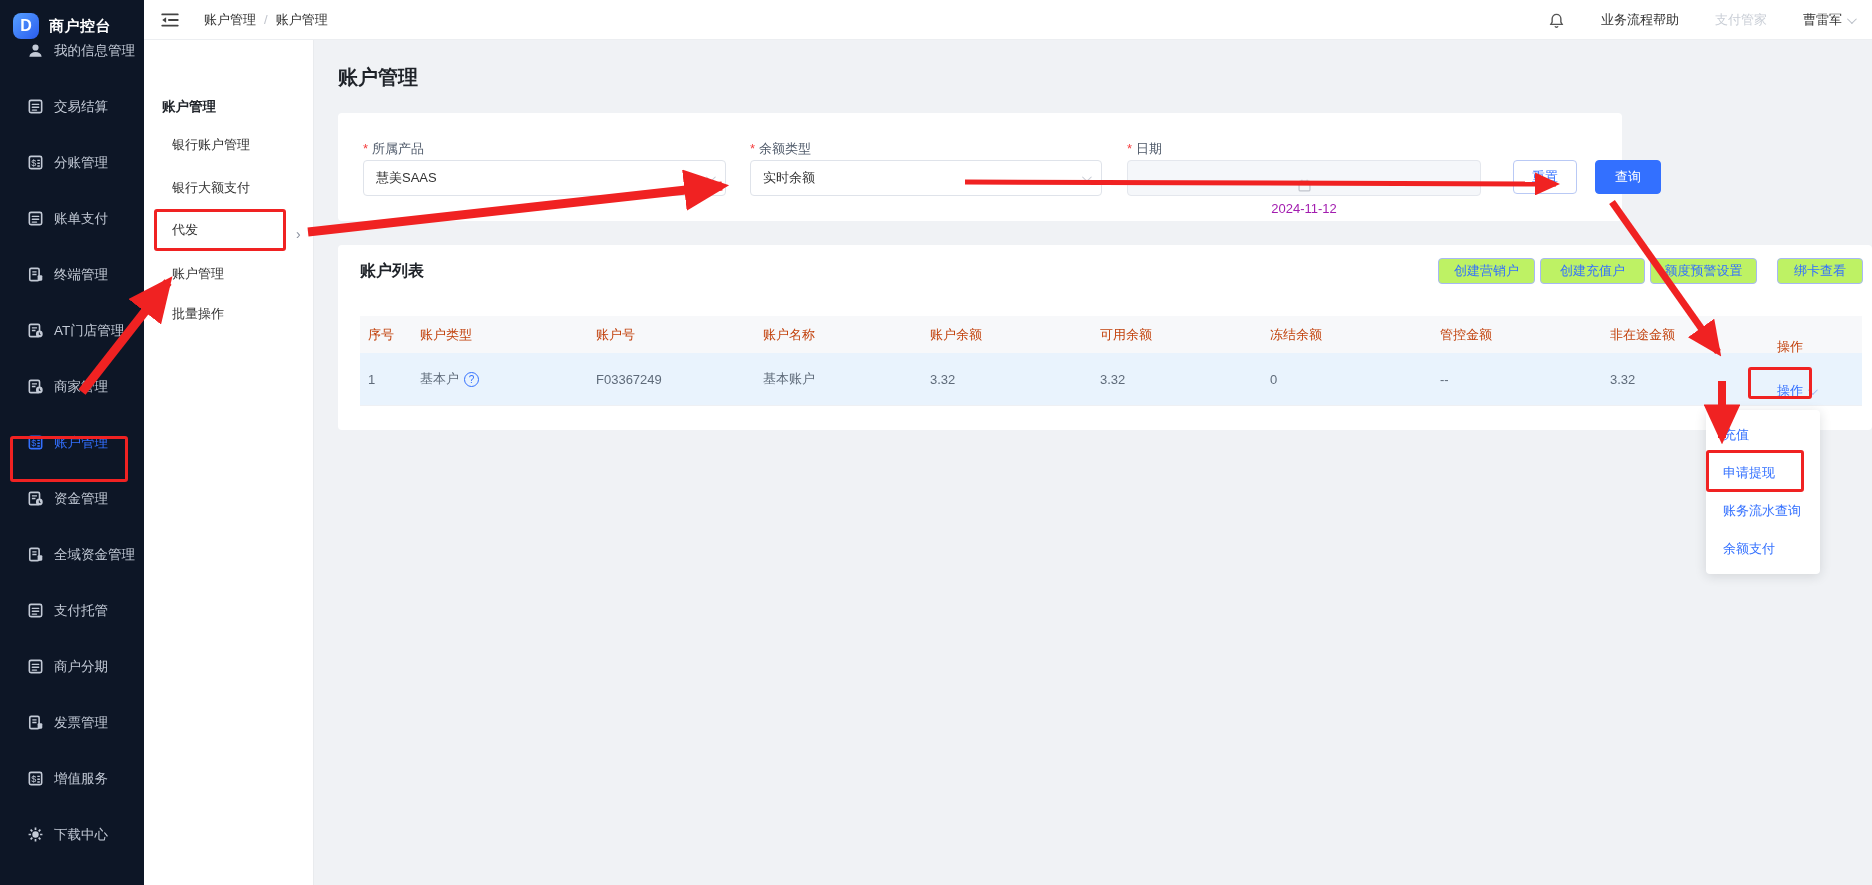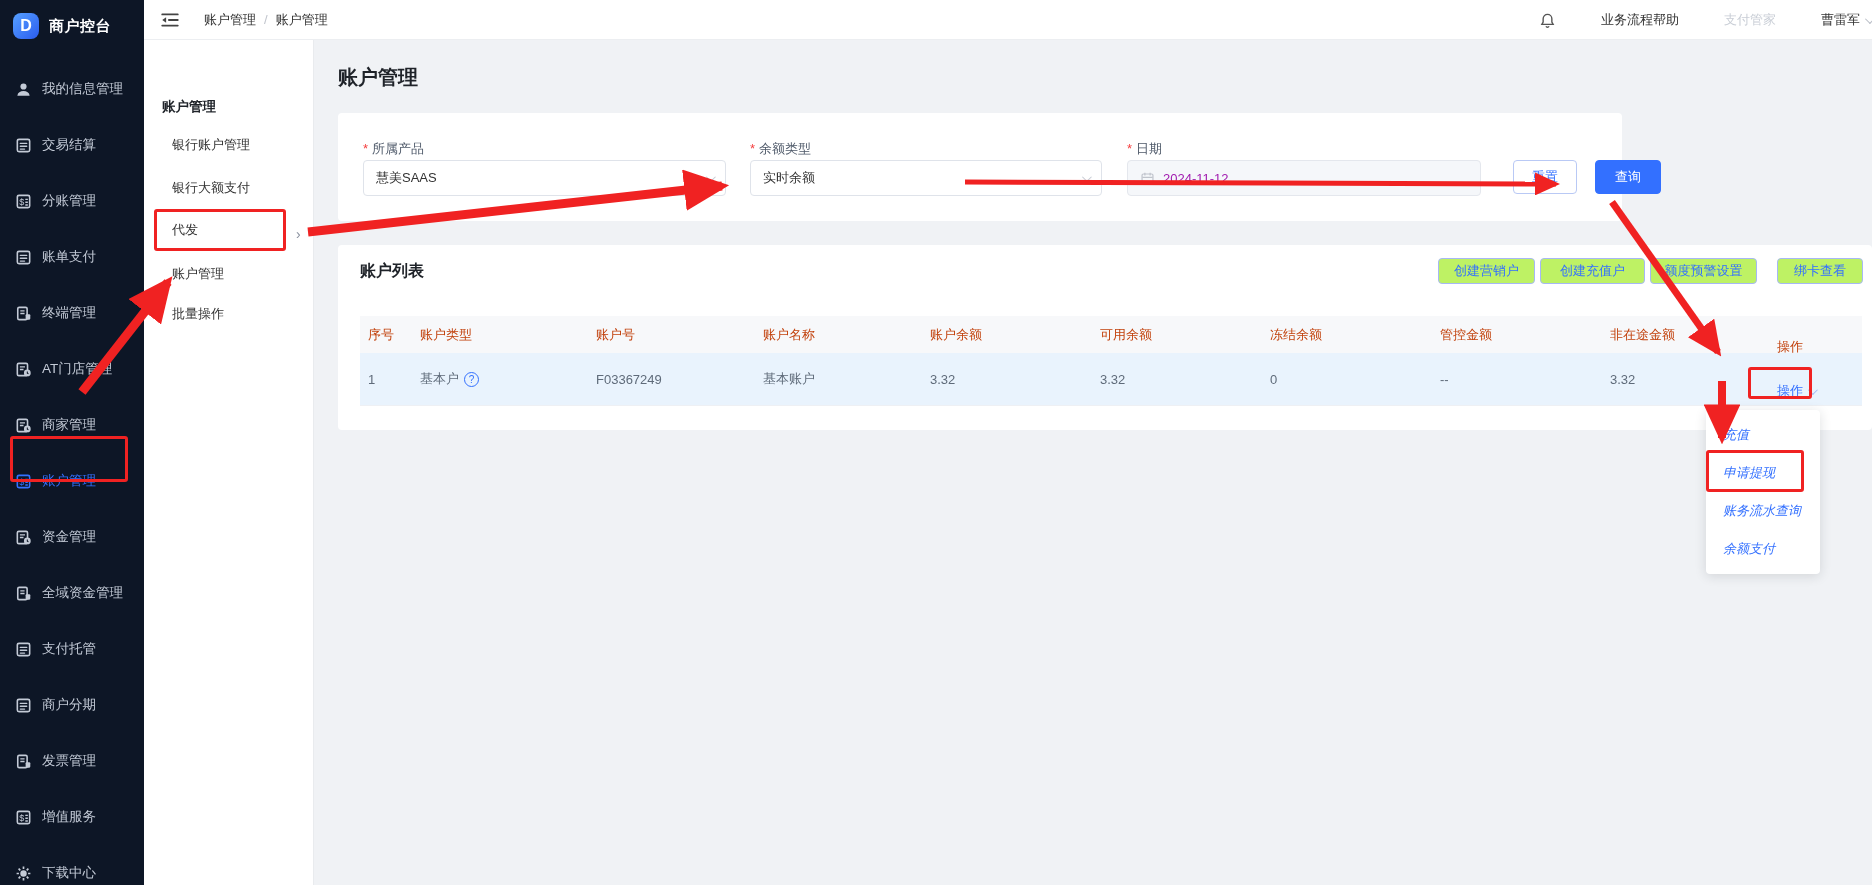--- a/index.html
+++ b/index.html
@@ -10,69 +10,69 @@
     background: #f0f2f5;
     overflow: hidden;
     color: #333;
   }
   
   .sidebar { position:absolute; left:0; top:0; width:144px; height:885px; background:#0d1626; z-index:5; }
   .logo-row { display:flex; align-items:center; gap:10px; padding:13px 0 0 13px; }
   .logo-mark { width:26px; height:26px; border-radius:8px; background:linear-gradient(135deg,#56a0ff,#2a5cf0); color:#fff; display:flex; align-items:center; justify-content:center; font-weight:bold; font-size:16px; }
   .logo-title { color:#fff; font-size:15px; font-weight:700; letter-spacing:.5px; }
   .sidebar-menu { position:absolute; top:42px; left:0; right:0; display:flex; flex-direction:column; }
-  .s-item { height:56px; display:flex; align-items:flex-end; gap:10px; padding-left:15px; font-size:13.5px; color:#c3cad6; cursor:pointer; }
+  .s-item { height:56px; display:flex; align-items:flex-start; gap:10px; padding-left:27px; font-size:13.5px; color:#c3cad6; cursor:pointer; }
   .s-item.active { color:#3370ff; }
   .ic { width:17px; height:17px; flex:none; }
   
   .topbar { position:absolute; left:144px; top:0; width:1728px; height:40px; background:#fff; border-bottom:1px solid #eceef1; z-index:4; display:flex; align-items:center; padding-left:16px; }
   .fold-btn { width:20px; height:18px; color:#444; cursor:pointer; }
   .breadcrumb { display:flex; align-items:center; gap:8px; margin-left:24px; font-size:13px; color:#333; }
   .crumb-sep { color:#c0c4cc; }
-  .tb-right { position:absolute; right:0; top:0; height:40px; display:flex; align-items:center; gap:45px; padding-right:0; }
+  .tb-right { position:absolute; right:0; top:0; height:40px; display:flex; align-items:center; gap:36px; padding-right:18px; }
   .tb-link { font-size:13px; color:#333; cursor:pointer; white-space:nowrap; }
   .tb-link.dim { color:#c9ced6; }
   .bell { width:17px; height:17px; color:#555; cursor:pointer; }
   .userwrap { display:flex; align-items:center; gap:5px; cursor:pointer; }
   .caret { display:inline-block; width:7px; height:7px; border-right:1.4px solid #b9bec7; border-bottom:1.4px solid #b9bec7; transform:rotate(45deg) translateY(-2px); }
   
   .submenu { position:absolute; left:144px; top:40px; width:170px; height:845px; background:#fff; border-right:1px solid #e9ebee; z-index:3; }
   .sm-group { position:absolute; left:18px; top:58px; font-size:13.5px; font-weight:600; color:#1f2329; }
   .sm-item { position:absolute; left:28px; height:30px; line-height:30px; font-size:13px; color:#333; cursor:pointer; white-space:nowrap; }
   .sm-expand { position:absolute; left:152px; top:186px; font-size:14px; color:#8a919f; cursor:pointer; }
   
   .page-title { position:absolute; left:338px; top:64px; font-size:20px; font-weight:600; color:#1f2329; }
   .card { position:absolute; background:#fff; border-radius:4px; }
   .card-filter { left:338px; top:113px; width:1284px; height:108px; }
   .f-label { position:absolute; top:27px; font-size:13px; color:#4e5969; }
   .req { color:#f53f3f; margin-right:4px; }
   .field { position:absolute; top:47px; height:34px; border:1px solid #dfe3ea; border-radius:4px; background:#fff; display:flex; align-items:center; padding:17px 12px; font-size:13px; color:#333; cursor:pointer; }
   .field .caret { margin-left:auto; border-color:#c6cbd4; }
-  .field.disabled { background:#f5f7fa; border-color:#e4e7ed; color:#a21caf; cursor:not-allowed; gap:8px; }
+  .field.disabled { background:#f5f7fa; border-color:#e4e7ed; color:#a21caf; cursor:not-allowed; gap:8px;flex-direction:column; }
   .cal-ic { width:15px; height:15px; color:#c0c4cc; flex:none; }
   .btn { position:absolute; top:47px; height:34px; border-radius:4px; font-size:13px; display:flex; align-items:center; justify-content:center; cursor:pointer; font-family:Liberation Sans, sans-serif; }
   .btn-outline { background:#fff; border:1px solid #b9c9f5; color:#3370ff; }
   .btn-primary { background:#3370ff; border:1px solid #3370ff; color:#fff; }
   
   .card-list { left:338px; top:245px; width:1534px; height:185px; }
   .list-title { position:absolute; left:22px; top:16px; font-size:16px; font-weight:600; color:#1f2329; }
   .tbtn { position:absolute; top:13px; height:26px; background:#bef264; border:1px solid #a6b8f5; border-radius:4px; color:#3370ff; font-size:13px; display:flex; align-items:center; justify-content:center; cursor:pointer; font-family:inherit; }
   .table { position:absolute; left:22px; top:71px; width:1502px; }
   .thead { display:flex; height:37px; background:#f7f8fa; align-items:center; font-size:13px; font-weight:500; color:#c2410c; }
   .trow { display:flex; height:53px; background:#e9f3fd; align-items:center; font-size:13px; color:#5f6b7a; border-bottom:1px solid #eef0f4; }
   .cell { padding-left:8px; flex:none; display:flex; align-items:center; }
   .c0{width:52px}.c1{width:176px}.c2{width:167px}.c3{width:167px}.c4{width:170px}
   .c5{width:170px}.c6{width:170px}.c7{width:170px}.c8{width:143px}
   .c9{width:117px; padding-left:32px;margin-top:24px;}
   .help-q { width:15px; height:15px; border:1.2px solid #3370ff; border-radius:50%; color:#3370ff; font-size:10px; display:inline-flex; align-items:center; justify-content:center; margin-left:5px; cursor:pointer; }
   .op-link { color:#3370ff; cursor:pointer; display:flex; align-items:center; gap:5px; }
   .op-link .caret { border-color:#a7bdf5; }
   
   .dropdown { position:absolute; left:1706px; top:410px; width:114px; height:164px; background:#fff; border-radius:4px; box-shadow:0 2px 12px rgba(31,35,41,.14); z-index:6; padding-top:6px; }
-  .dd-item { height:38px; line-height:38px; padding-left:17px; color:#3370ff; font-size:13px; cursor:pointer; white-space:nowrap;font-style:italic; }
+  .dd-item { height:38px; line-height:38px; padding-left:17px; color:#3370ff; font-size:13px; cursor:pointer; white-space:nowrap; }
   
   .anno-svg { position:absolute; left:0; top:0; z-index:8; pointer-events:none; }
   .anno-box { position:absolute; border:3px solid #f02222; border-radius:3px; z-index:9; pointer-events:none; }
   .ab1 { left:10px;  top:436px; width:118px; height:46px; }
   .ab2 { left:154px; top:209px; width:132px; height:42px; }
   .ab3 { left:1748px;top:367px; width:64px;  height:32px; }
   .ab4 { left:1706px;top:450px; width:98px;  height:42px; }
 </style>
 </head>
 <body>

